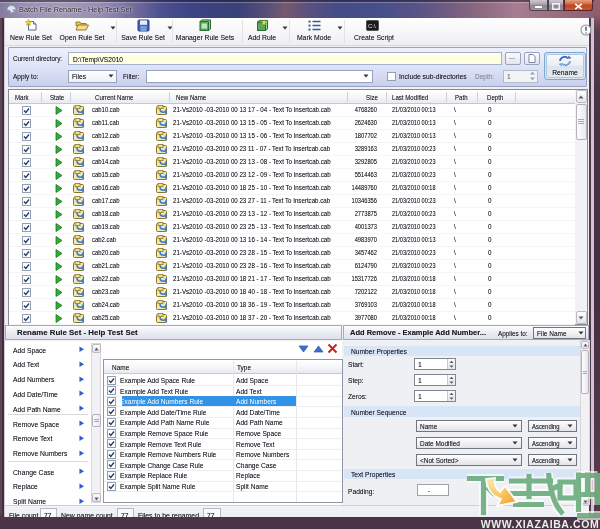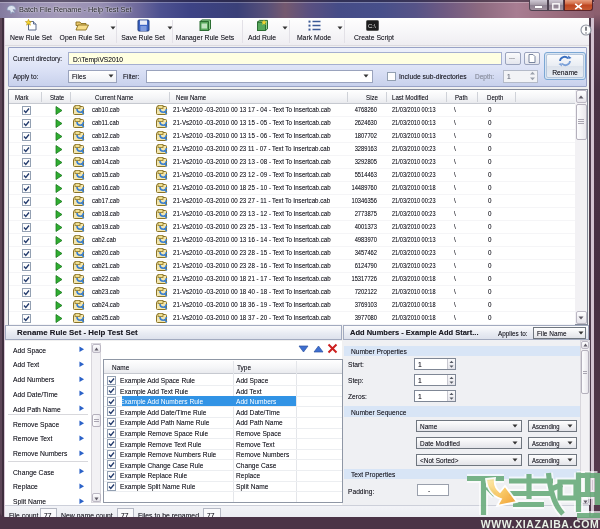--- a/index.html
+++ b/index.html
@@ -612,21 +612,21 @@
 <div class="ab" style="left:575.5px;top:104px;width:11px;height:36px;background:linear-gradient(90deg,#fdfdfe,#e9e7ed);border:1px solid #b4b0bc;border-radius:2px"></div>
 <div class="ab" style="left:578px;top:119px;width:6px;height:1px;background:#a9a5b1;box-shadow:0 2px 0 #a9a5b1,0 4px 0 #a9a5b1"></div>
 <div class="ab" style="left:575.5px;top:310.5px;width:11px;height:13px;background:linear-gradient(#fdfdfe,#e6e4ea);border:1px solid #bcb8c4;border-radius:2px"></div>
 <svg class="ab" style="left:578px;top:315.5px" width="6" height="4" viewBox="0 0 6 4">
       <path d="M0.5 0.5 L5.5 0.5 L3 3.5 Z" fill="#5f5b66"></path>
     </svg>
 
 <div class="ab" style="left:5px;top:325px;width:337px;height:15px;background:linear-gradient(#fcfcfd,#e7eaf2 60%,#dde1ec);border:1px solid #a2aabf"></div>
 <div class="t" style="left:17px;top:328px;font-size:7.5px;font-weight:bold;transform:scaleX(1.05);transform-origin:left center;">Rename Rule Set - Help Test Set</div>
 <div class="ab" style="left:343px;top:325px;width:246px;height:15px;background:linear-gradient(#fcfcfd,#e7eaf2 60%,#dde1ec);border:1px solid #a2aabf"></div>
-<div class="t" style="left:350px;top:328px;font-size:7.5px;font-weight:bold;transform:scaleX(1.0);transform-origin:left center;">Add Numbers - Example Add Start...</div>
+<div class="t" style="left:350px;top:328px;font-size:7.5px;font-weight:bold;transform:scaleX(1.0);transform-origin:left center;">Add Remove - Example Add Number...</div>
 <div class="t" style="left:498px;top:328.5px;font-size:7.2px;transform:scaleX(0.88);transform-origin:left center;">Applies to:</div>
 <div class="ab" style="left:533px;top:326.5px;width:53px;height:12.5px;background:linear-gradient(#fff,#e2e3e8);border:1px solid #6f767f"></div>
 <div class="t" style="left:537px;top:328.5px;font-size:7.2px;transform:scaleX(0.9);transform-origin:left center;">File Name</div>
 <svg class="ab" style="left:578px;top:331px" width="6" height="4" viewBox="0 0 6 4">
       <path d="M0.5 0.5 L3 3.5 L5.5 0.5 Z" fill="#333"></path>
     </svg>
 <div class="ab" style="left:5px;top:341px;width:337px;height:164px;background:#fff"></div>
 <div class="t" style="left:12.5px;top:345.5px;font-size:7.5px;transform:scaleX(0.9);transform-origin:left center;">Add Space</div>
 <svg class="ab" style="left:79px;top:346.0px" width="5.5" height="6.5" viewBox="0 0 6 7">
       <path d="M0.5 0.5 L5.5 3.5 L0.5 6.5 Z" fill="#2b62c8"></path>

